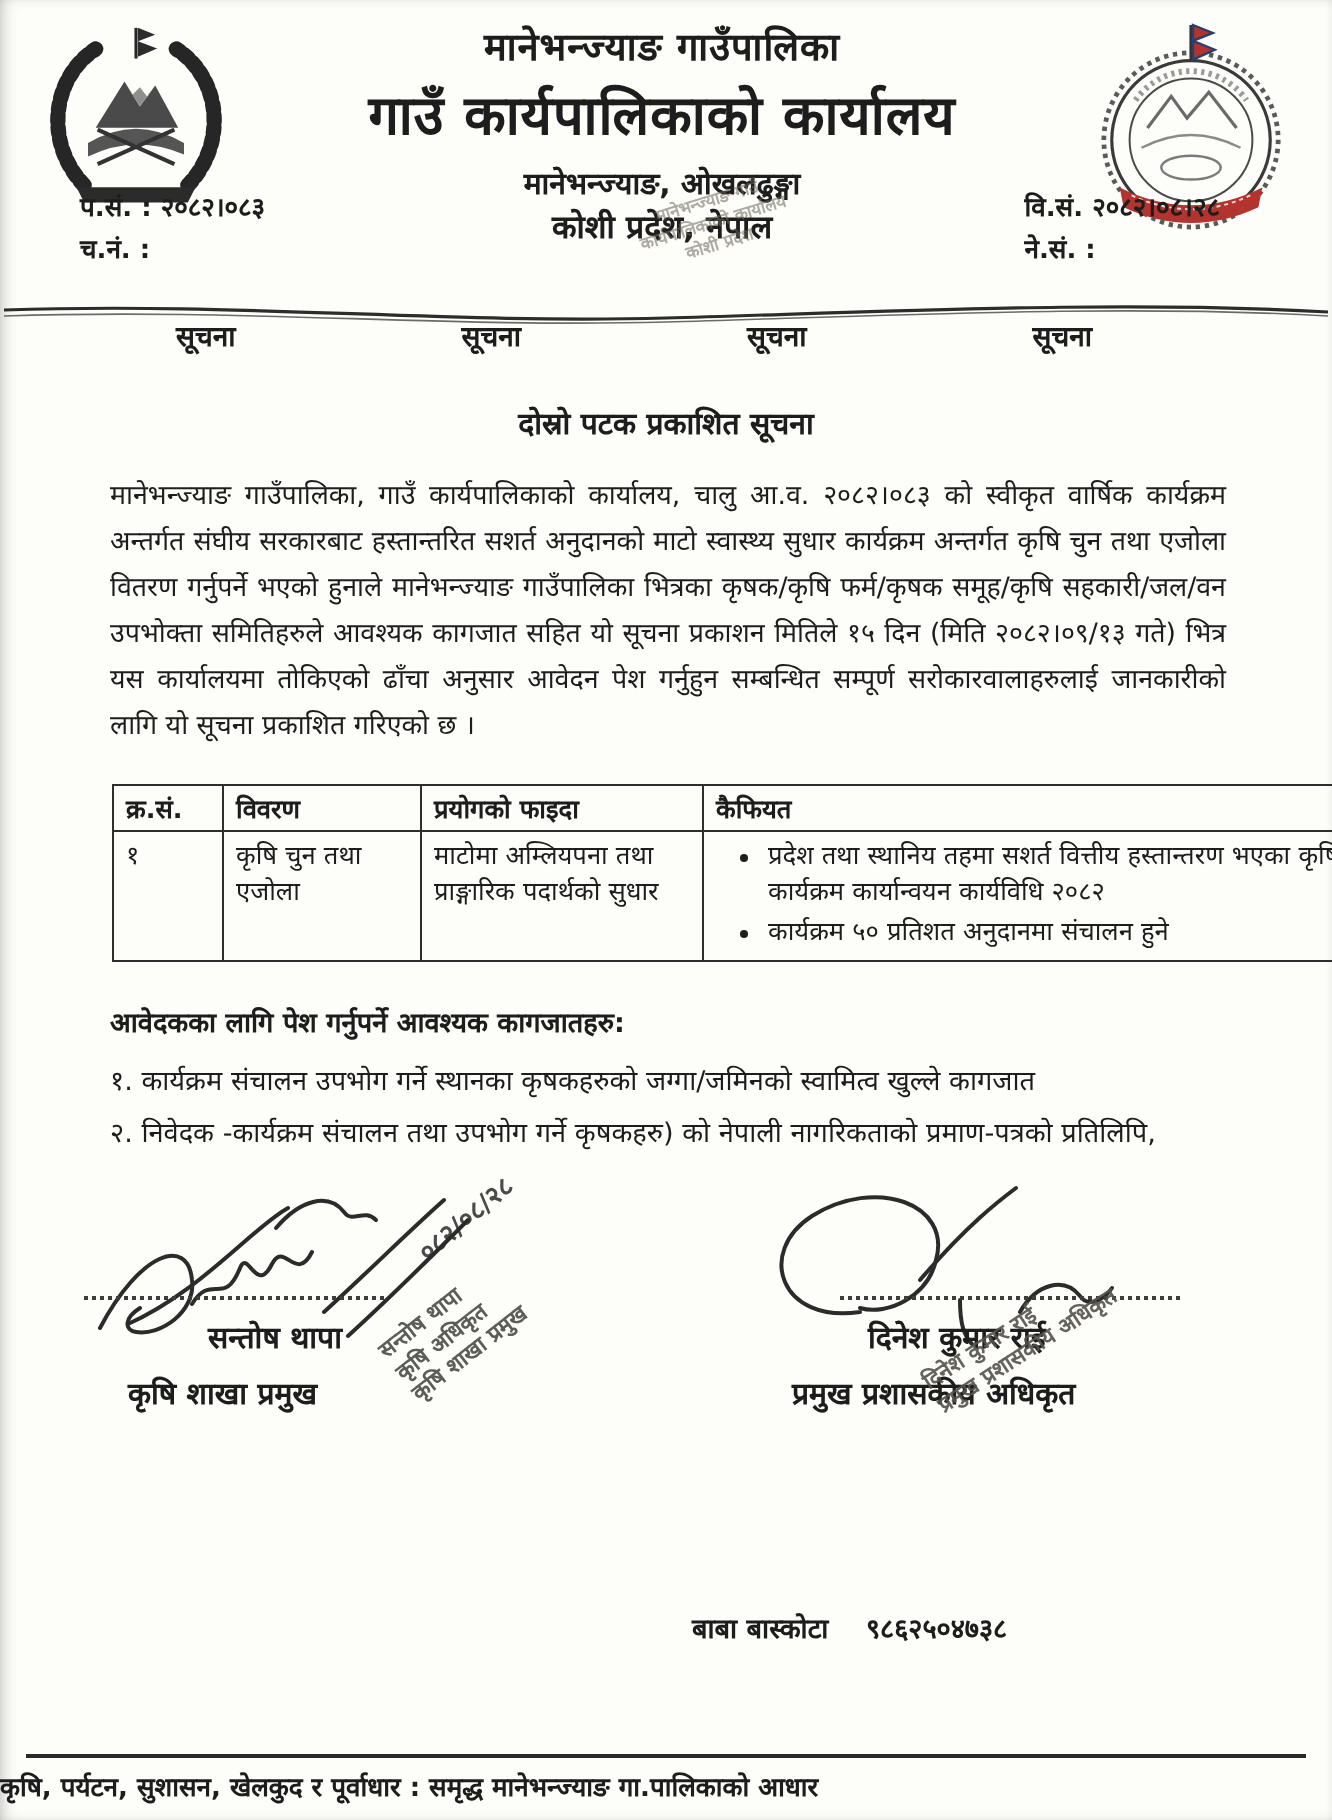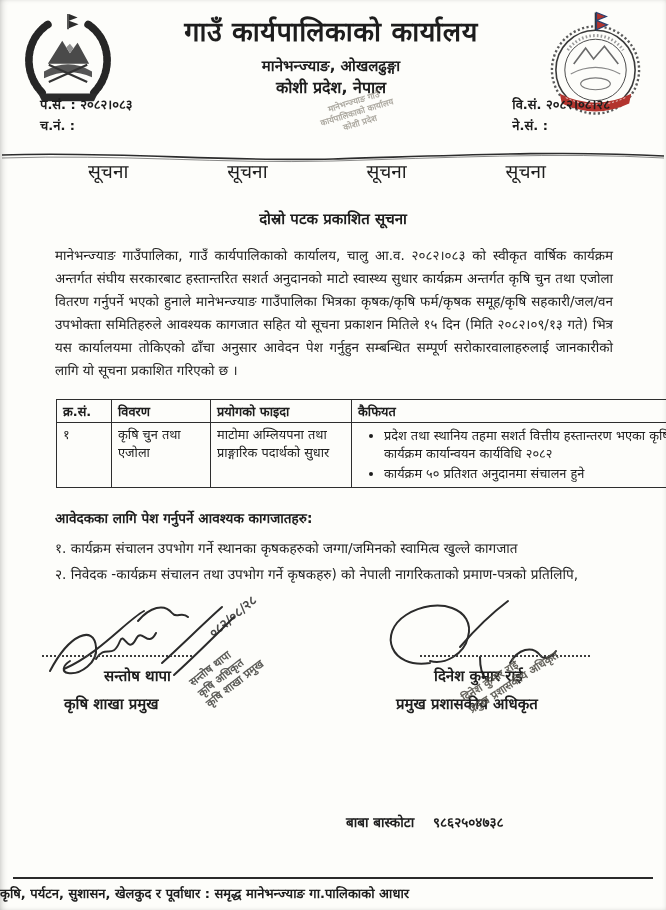--- a/index.html
+++ b/index.html
@@ -22,21 +22,21 @@
   .t-office{font-size:27px;font-weight:bold;margin-top:2px;letter-spacing:.5px;}
   .t-addr{font-size:15px;font-weight:bold;margin-top:6px;}
   .t-prov{font-size:16px;font-weight:bold;margin-top:1px;}
   
   .meta{display:flex;justify-content:space-between;padding:0 26px 0 40px;margin-top:-30px;}
   .meta .block{font-size:13px;font-weight:bold;line-height:21px;}
   .meta .right{margin-right:30px;}
   
   .sep{display:block;width:100%;height:14px;margin-top:14px;}
   .strip{display:flex;justify-content:space-between;padding:0 120px 0 88px;margin-top:-6px;}
-  .strip span{font-size:19px;font-weight:normal;}
+  .strip span{font-size:14px;font-weight:bold;}
   
   .center-stamp{
     position:absolute;left:292px;top:96px;width:130px;
     transform:rotate(-17deg);
     text-align:center;font-size:8.5px;line-height:11px;
     color:#6d675a;opacity:.55;font-weight:bold;pointer-events:none;
   }
   
   .doc-title{text-align:center;font-size:15px;font-weight:bold;margin-top:24px;}
   .body-par{
@@ -108,20 +108,21 @@
         <path d="M29,54 L44,30 L52,43 L60,32 L72,54 Z" fill="#4a4a4a"></path>
         <path d="M44,30 L48,37 L52,33 L56,38 L60,32 L52,43 Z" fill="#8f8f8f"></path>
         <path d="M25,62 Q50,47 75,62 L75,68 Q50,57 25,69 Z" fill="#555"></path>
         <path d="M30,73 L70,55" stroke="#333" stroke-width="2.2"></path>
         <path d="M30,55 L70,73" stroke="#333" stroke-width="2.2"></path>
         <path d="M19,85 L81,85 L77,93 L23,93 Z" fill="#2b2b2b"></path>
       </svg>
     </div>
 
     <div class="titles">
+      <div class="t-muni">मानेभन्ज्याङ गाउँपालिका</div>
       <div class="t-office">गाउँ कार्यपालिकाको कार्यालय</div>
       <div class="t-addr">मानेभन्ज्याङ, ओखलढुङ्गा</div>
       <div class="t-prov">कोशी प्रदेश, नेपाल</div>
     </div>
 
     <div class="seal-box">
       <svg width="104" height="112" viewBox="0 0 105 112">
         <circle cx="52" cy="62" r="44" fill="none" stroke="#5a5a5a" stroke-width="2.4" stroke-dasharray="2.2 2.4"></circle>
         <circle cx="52" cy="62" r="40" fill="none" stroke="#3a3a3a" stroke-width="1.6"></circle>
         <circle cx="52" cy="62" r="31" fill="none" stroke="#4a4a4a" stroke-width="1"></circle>

